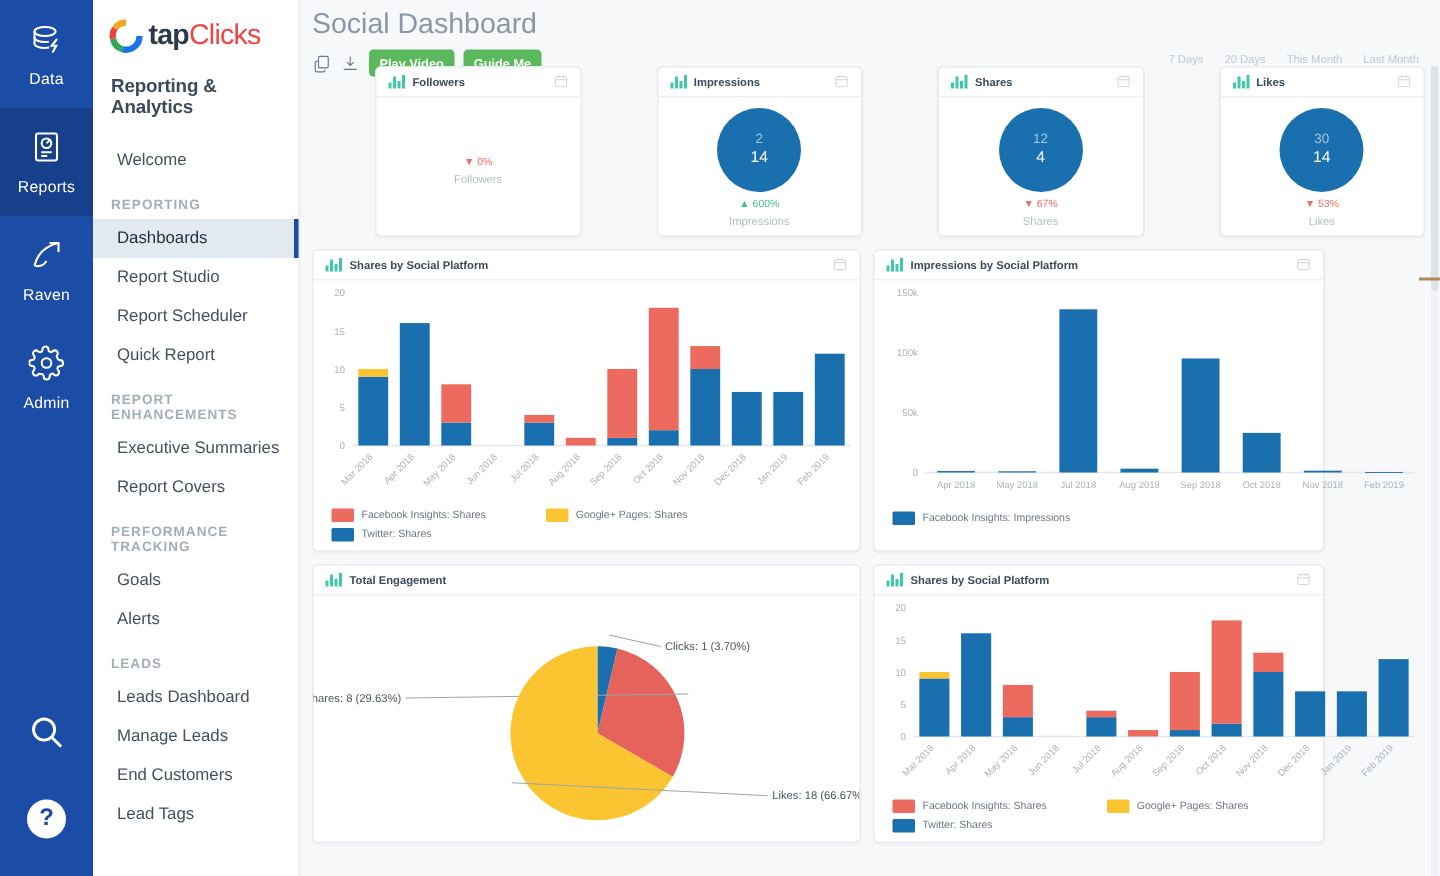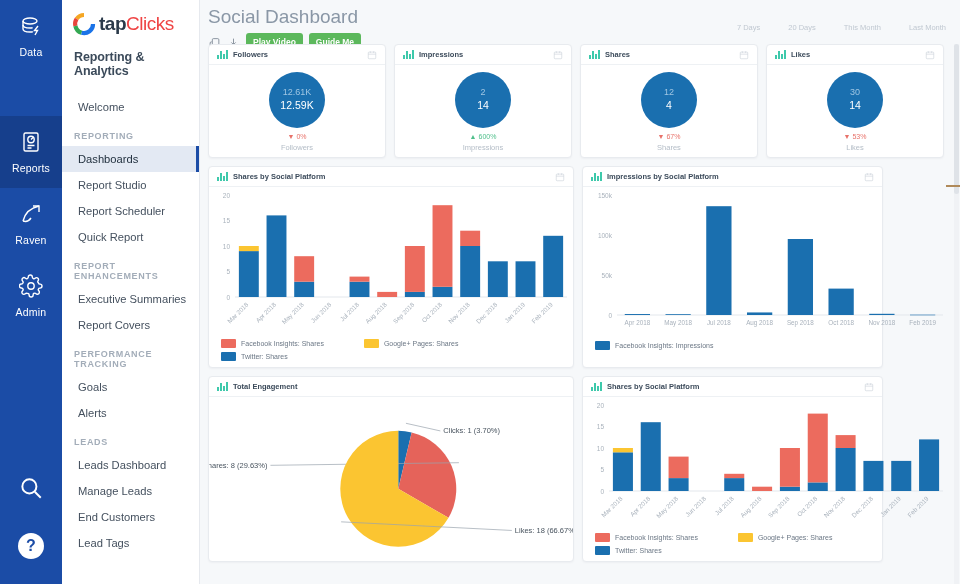--- a/index.html
+++ b/index.html
@@ -13,21 +13,21 @@
   
   .rail {
     width: 62px; background: #1b4ca6; flex: 0 0 62px;
     display: flex; flex-direction: column; align-items: center;
     position: relative;
   }
   .rail-item {
     width: 62px; height: 72px; display: flex; flex-direction: column;
     align-items: center; justify-content: center; gap: 4px; cursor: pointer;
   }
-  .rail-item.active { background: #163f8c; margin-top: 44px; }
+  .rail-item.active { background: #163f8c; }
   .rail-item .lbl { color: #fff; font-size: 10.5px; letter-spacing: .2px; }
   .rail-item svg { width: 24px; height: 24px; stroke: #fff; fill: none; stroke-width: 1.4; }
   .rail-bottom { position: absolute; bottom: 10px; left: 0; width: 62px; }
   .rail-bottom .rail-item { height: 56px; }
   .help-circle {
     width: 26px; height: 26px; border-radius: 50%; background: #fff;
     color: #1b4ca6; font-size: 16px; font-weight: bold;
     display: flex; align-items: center; justify-content: center;
   }
 
@@ -61,42 +61,42 @@
   .ico-btn { width: 13px; height: 13px; cursor: pointer; }
   .ico-btn svg { width: 13px; height: 13px; stroke: #6b7785; fill: none; stroke-width: 1.4; }
   .gbtn {
     background: #5cb85c; color: #fff; font-size: 8.5px; font-weight: 700;
     padding: 4px 7px; border-radius: 3px; border: none; cursor: pointer;
   }
   .daterange { text-align: right; padding-top: 8px; }
   .dr-row { display: flex; align-items: center; justify-content: flex-end; gap: 6px; }
   .dr-text { font-size: 10.5px; color: #8a97a6; }
   .dr-ico svg { width: 11px; height: 11px; stroke: #8a97a6; fill: none; stroke-width: 1.4; }
-  .dr-quick { display: flex; gap: 28px; margin-top: 9px; }
+  .dr-quick { display: flex; gap: 14px; margin-top: 21px; }
   .dr-quick span { font-size: 7.5px; color: #c0c8d1; cursor: pointer; }
 
   .grid { padding: 0 10px 10px 8px; }
   .row { display: flex; gap: 8px; margin-bottom: 8px; }
 
   .card {
     background: #fff; border: 1px solid #e8ebef; border-radius: 4px;
     box-shadow: 0 1px 2px rgba(16,24,40,.04);
   }
   .card-head {
     height: 20px; display: flex; align-items: center; justify-content: space-between;
     padding: 0 8px; border-bottom: 1px solid #eef1f4;
   }
   .card-head-left { display: flex; align-items: center; gap: 5px; }
   .card-title { font-size: 7.5px; font-weight: 700; color: #3b4a5a; }
   .mini-chart-icon { display: flex; align-items: flex-end; gap: 1px; height: 9px; }
   .mini-chart-icon i { width: 2px; background: #3ec9ab; display: block; }
   .cal-icon svg { width: 10px; height: 10px; stroke: #c3cbd4; fill: none; stroke-width: 1.3; }
 
   
-  .kpi { width: 178px; height: 114px; }
+  .kpi { width: 178px; height: 114px; margin-left: 42px; }
   .kpi-body { height: 93px; display: flex; flex-direction: column; align-items: center; justify-content: center; }
   .bubble {
     width: 56px; height: 56px; border-radius: 50%; background: #1a6faf;
     display: flex; flex-direction: column; align-items: center; justify-content: center;
   }
   .bub-prev { font-size: 9px; color: #9fc6e3; line-height: 1.35; }
   .bub-curr { font-size: 10.5px; color: #fff; line-height: 1.35; }
   .kpi-delta { font-size: 7px; margin-top: 5px; }
   .kpi-delta.down { color: #e8726a; }
   .kpi-delta.up { color: #4fbf8b; }
@@ -263,24 +263,20 @@
                   <i style="height:9px"></i>
                 </span>
               <span class="card-title">Followers</span>
             </div>
             <span class="cal-icon"><svg viewBox="0 0 24 24">
                   <rect x="3" y="5" width="18" height="16" rx="2"></rect>
                   <path d="M3 10h18M8 3v4M16 3v4"></path>
                 </svg></span>
           </div>
           <div class="kpi-body">
-            <div class="bubble">
-              <span class="bub-prev">12.61K</span>
-              <span class="bub-curr">12.59K</span>
-            </div>
             <div class="kpi-delta down">▼ <span>0%</span></div>
             <div class="kpi-name">Followers</div>
           </div>
         </div>
 
         <div class="card kpi">
           <div class="card-head">
             <div class="card-head-left">
               <span class="mini-chart-icon">
                   <i style="height:4px"></i>

